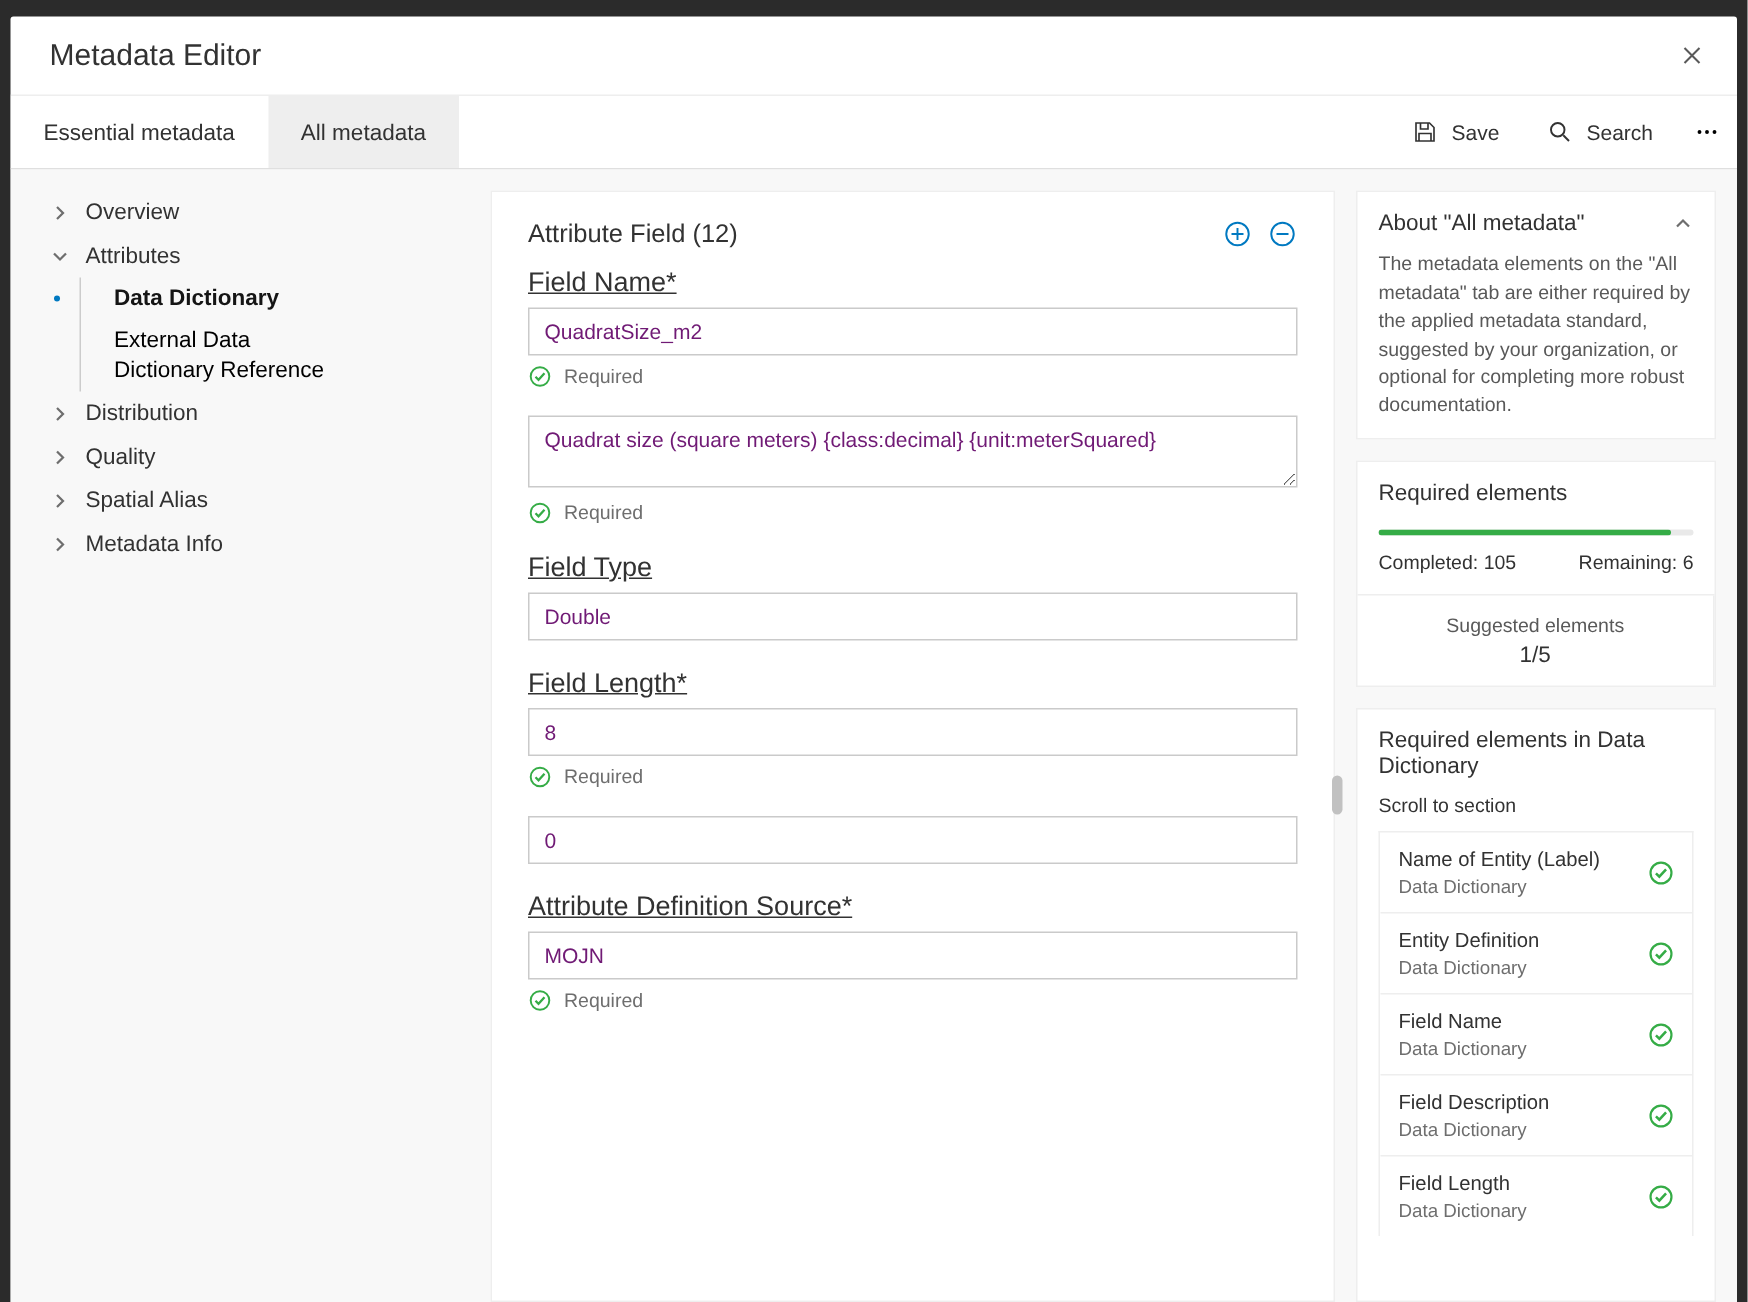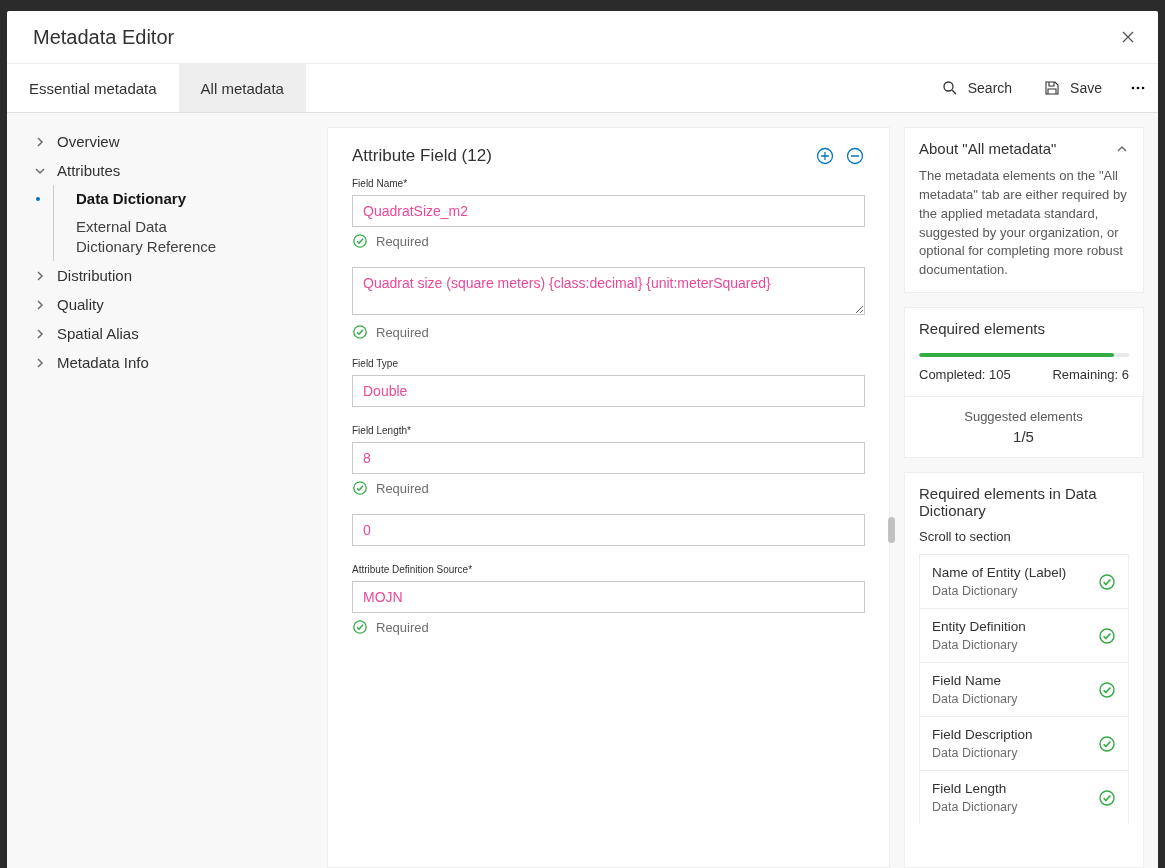--- a/index.html
+++ b/index.html
@@ -122,33 +122,33 @@
     margin-bottom: 12px;
   }
   .section-header h2 { font-size: 17px; font-weight: 400; flex: 1; }
   .circ-btn {
     width: 20px; height: 20px;
     cursor: pointer;
     margin-left: 10px;
     color: #0079c1;
   }
   .field { margin-bottom: 18px; }
-  .field-label { font-size: 10px; color: #323232; margin-bottom: 6px; display:block;}
+  .field-label { font-size: 18px; color: #323232; margin-bottom: 6px; display:block;text-decoration:underline;}
   .text-input, .textarea, .num-input {
     width: 100%;
     border: 1px solid #cacaca;
     padding: 7px 10px;
     font-size: 14px;
     font-family: inherit;
-    color: #ec4899;
+    color: #701a75;
     background: #fff;
   }
   .textarea { resize: both; min-height: 48px; }
   .req-row {
-    display: flex; align-items: center; gap: 8px;
+    display: flex; align-items: flex-start; gap: 8px;
     margin-top: 6px;
     color: #6e6e6e;
     font-size: 13px;
   }
   .req-row .ok { color: #35ac46; }
   .form-scrollbar-handle {
     position: absolute; right: -5px; top: 390px; width: 7px; height: 26px;
     background: #c1c1c1; border-radius: 4px;
   }
   
@@ -231,30 +231,30 @@
   </div>
 
   <div class="toolbar">
     <div class="tabs">
       <div class="tab">Essential metadata</div>
       <div class="tab active">All metadata</div>
     </div>
     <div class="toolbar-spacer"></div>
     <div class="toolbar-btn">
       <svg class="svg16" viewBox="0 0 16 16">
+          <path d="M2 2 h9 l3 3 v9 h-12 z M5 2 v4 h5 v-4 M4 14 v-5 h8 v5" stroke="currentColor" stroke-width="1.1" fill="none"></path>
+        </svg>
+      <span>Save</span>
+    </div>
+    <div class="toolbar-btn">
+      <svg class="svg16" viewBox="0 0 16 16">
           <circle cx="6.5" cy="6.5" r="4.5" stroke="currentColor" stroke-width="1.3" fill="none"></circle>
           <path d="M10.2 10.2 L14 14" stroke="currentColor" stroke-width="1.3"></path>
         </svg>
       <span>Search</span>
-    </div>
-    <div class="toolbar-btn">
-      <svg class="svg16" viewBox="0 0 16 16">
-          <path d="M2 2 h9 l3 3 v9 h-12 z M5 2 v4 h5 v-4 M4 14 v-5 h8 v5" stroke="currentColor" stroke-width="1.1" fill="none"></path>
-        </svg>
-      <span>Save</span>
     </div>
     <div class="icon-btn">
       <svg class="svg16" viewBox="0 0 16 16">
           <circle cx="3" cy="8" r="1.3"></circle>
           <circle cx="8" cy="8" r="1.3"></circle>
           <circle cx="13" cy="8" r="1.3"></circle>
         </svg>
     </div>
   </div>
 
@@ -271,21 +271,21 @@
         <div class="nav-item" style="padding-left:0; margin-left:-44px;">
           <svg class="chev svg14" viewBox="0 0 14 14">
               <path d="M3 5 L7 9 L11 5" stroke="currentColor" stroke-width="1.5" fill="none"></path>
             </svg>
           <span>Attributes</span>
         </div>
         <div class="nav-container-sub" style="margin-left:-24px; padding-left:0;">
           <div class="nav-item sub2 current" style="padding-left:22px;">
             <span>Data Dictionary</span>
           </div>
-          <div class="nav-item sub2" style="padding-left:22px; color:#404040; line-height:1.3; max-width:180px;">
+          <div class="nav-item sub2" style="padding-left:22px; color:#000000; line-height:1.3; max-width:180px;">
             <span>External Data Dictionary Reference</span>
           </div>
         </div>
         <div class="nav-item" style="padding-left:0; margin-left:-44px;">
           <svg class="chev svg14" viewBox="0 0 14 14">
               <path d="M5 3 L9 7 L5 11" stroke="currentColor" stroke-width="1.5" fill="none"></path>
             </svg>
           <span>Distribution</span>
         </div>
         <div class="nav-item" style="padding-left:0; margin-left:-44px;">

